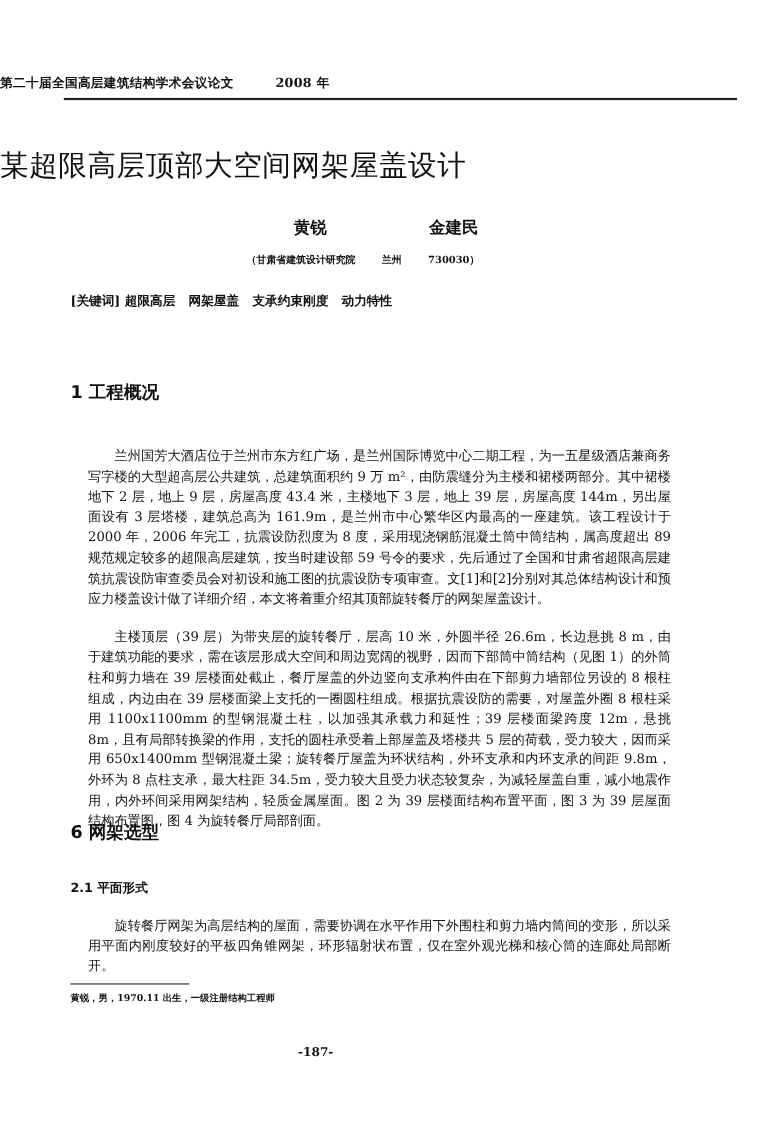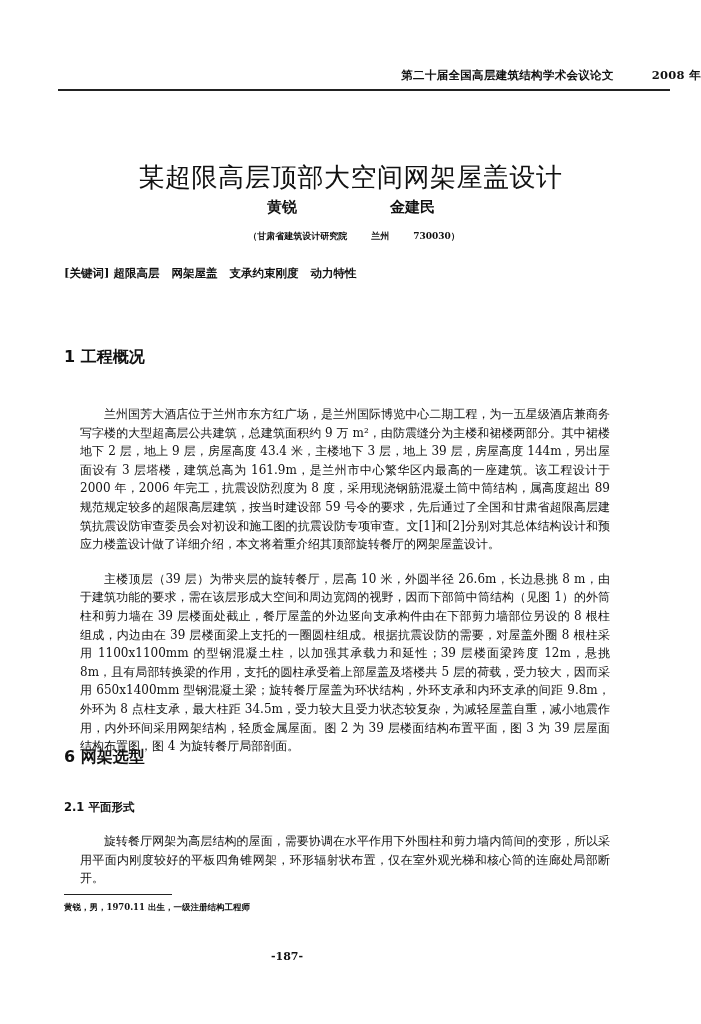--- a/index.html
+++ b/index.html
@@ -1,26 +1,26 @@
 <!DOCTYPE html>
 <html><head>
 <meta charset="utf-8">
 <style>
   html, body { margin: 0; padding: 0; background: #ffffff; }
   body { width: 701px; height: 1024px; position: relative; overflow: hidden;
          font-family: "DejaVu Serif", "Liberation Serif", serif; color: #111; }
   .abs { position: absolute; }
-  .running-head { left: 0; width: 701px; top: 68px; text-align: right; font-size: 11.5px; font-weight: bold; letter-spacing: 0.3px; }
+  .running-head { left: 0; width: 701px; top: 68px; text-align: left; font-size: 11.5px; font-weight: bold; letter-spacing: 0.3px; }
   .running-head .year { margin-left: 38px; }
   .head-rule { left: 58px; width: 612px; top: 89px; height: 2px; background: #222; }
-  .title { left: 0; width: 701px; top: 133px; text-align: center; font-family: "DejaVu Sans", "Liberation Sans", sans-serif; font-size: 26px; letter-spacing: 0.5px; margin-top: 27px; }
+  .title { left: 0; width: 701px; top: 133px; font-family: "DejaVu Sans", "Liberation Sans", sans-serif; font-size: 26px; letter-spacing: 0.5px; }
   .authors { top: 198px; font-size: 15px; font-weight: bold; }
   .author1 { left: 267px; }
   .author2 { left: 390px; }
-  .affil { left: 0; width: 660px; top: 230px; text-align: center; font-size: 9px; font-weight: bold; padding-left: 24px; }
+  .affil { left: 0; width: 660px; top: 230px; text-align: center; font-size: 9px; font-weight: bold; }
   .affil span { margin: 0 12px; }
   .abstract { left: 64px; width: 580px; top: 262px; font-size: 11.5px; font-weight: bold; line-height: 22px; }
   .sec-h { font-family: "DejaVu Sans", "Liberation Sans", sans-serif; font-size: 16px; font-weight: bold; }
   .sec1 { left: 64px; top: 347px; }
   .sec2 { left: 64px; top: 747px; }
   .subsec { left: 64px; top: 800px; font-family: "DejaVu Sans", "Liberation Sans", sans-serif; font-size: 11.5px; font-weight: bold; }
   .para { left: 64px; width: 562px; font-size: 12px; line-height: 18.6px; text-align: justify; }
   .para p { margin: 16px; text-indent: 2em; }
   .p1 { top: 389px; }
   .p2 { top: 805px; top: 816px; }

